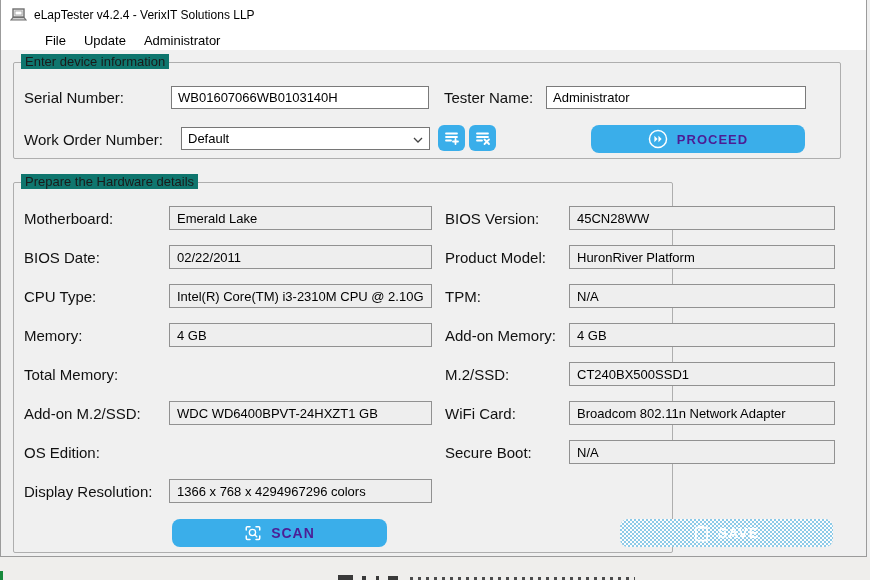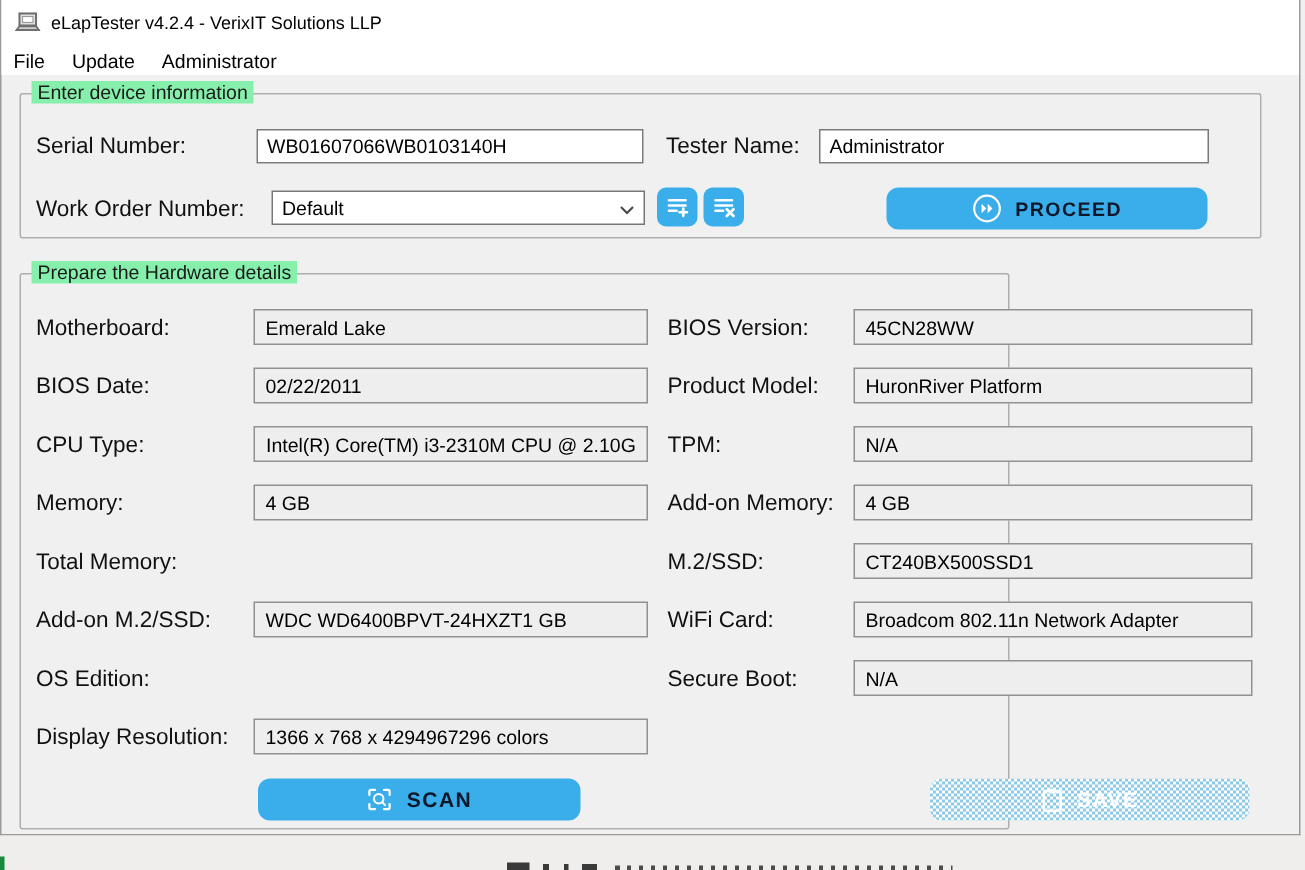--- a/index.html
+++ b/index.html
@@ -26,30 +26,30 @@
   .titlebar .app-title { font-size: 12px; color: #000; }
   .app-icon-svg { width: 17px; height: 15px; display: block; }
   
   .menubar {
     position: absolute; left: 0; top: 30px; right: 0; height: 20px;
     background: #ffffff;
     display: flex; align-items: center;
     font-size: 13px; color: #000;
   }
   .menu-item { padding: 1px 9px; cursor: default; }
-  .menu-item:first-child { padding-left: 8px; }
+  .menu-item:first-child { padding-left: 8px; margin-left: 36px; }
   
   .group {
     position: absolute;
     border: 1px solid #aeaeae;
     border-radius: 2px;
   }
   .group-legend {
     position: absolute; top: -9px; left: 7px;
-    background: #86efac;
+    background: #0f766e;
     padding: 0 4px;
     font-size: 13px; color: #1a1a1a;
   }
   #group-device { left: 12px; top: 62px; width: 828px; height: 97px; }
   #group-hardware { left: 12px; top: 182px; width: 660px; height: 371px; }
   .field-label { position: absolute; font-size: 15px; color: #111; white-space: nowrap; }
   
   .text-input {
     position: absolute;
     height: 23px;
@@ -81,21 +81,21 @@
     font-size: 13px; color: #000;
     padding: 0 6px 0 6px;
     cursor: default;
   }
   
   .accent-btn {
     position: absolute;
     border: none;
     border-radius: 8px;
     background: #3aaeea;
-    color: #0f172a;
+    color: #4c1d95;
     font-family: "Liberation Sans", sans-serif;
     font-weight: bold;
     letter-spacing: 1px;
     display: flex; align-items: center; justify-content: center; gap: 9px;
     cursor: pointer;
   }
   .icon-btn {
     position: absolute;
     width: 27px; height: 26px;
     border: none; border-radius: 6px;

